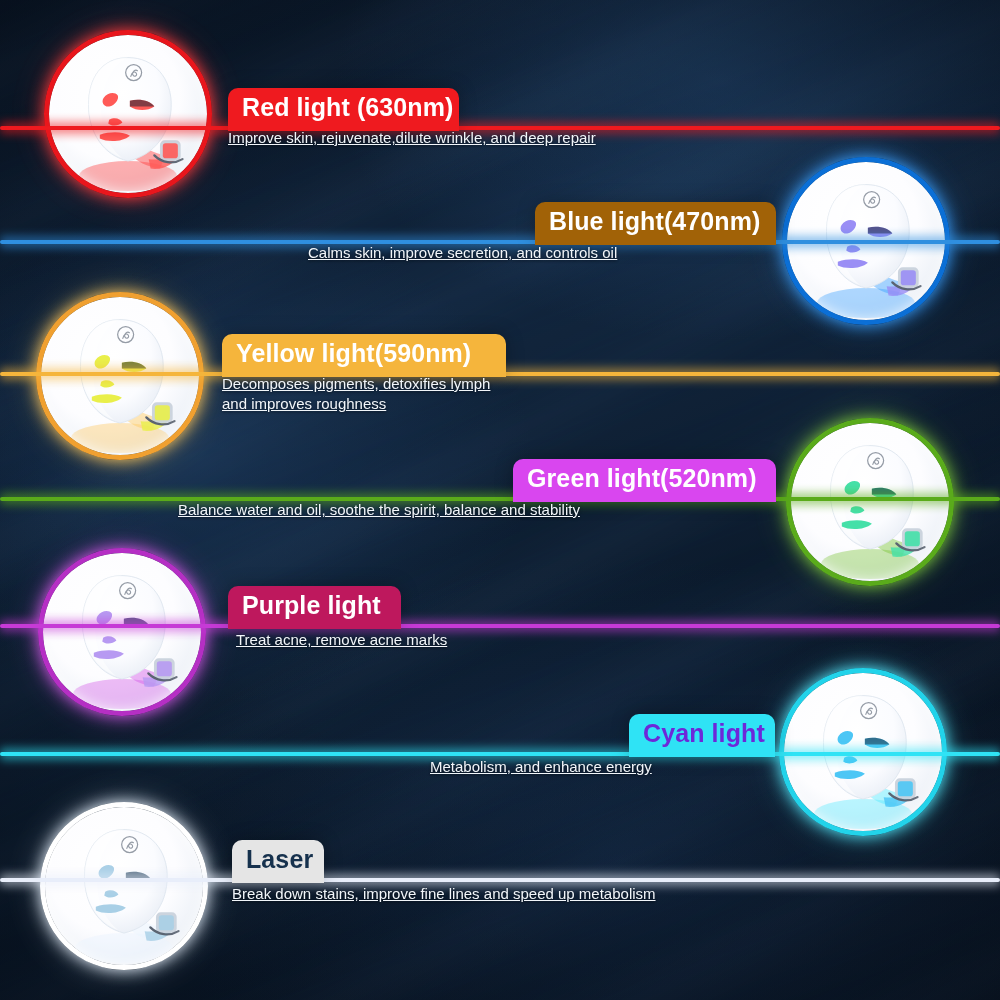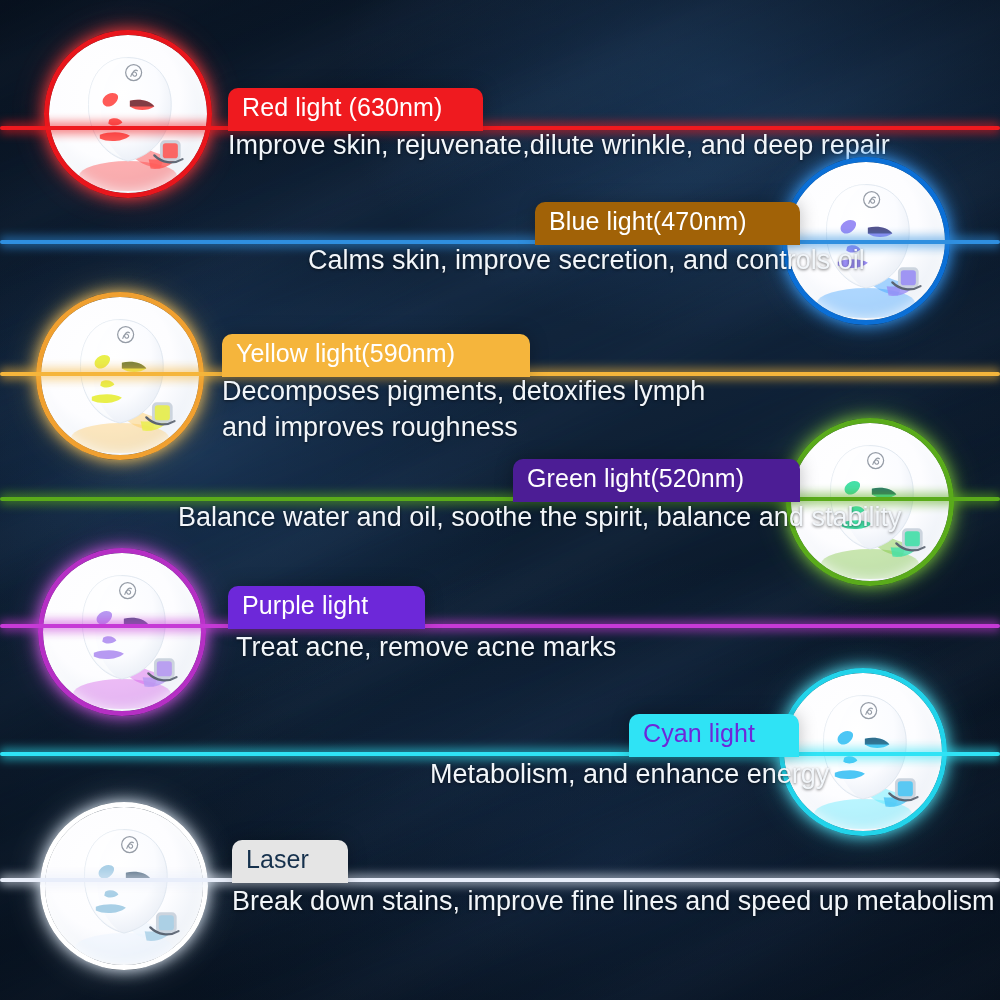--- a/index.html
+++ b/index.html
@@ -38,29 +38,29 @@
   
   .row{position:absolute;left:0;width:1000px;}
 
   
   .rule{position:absolute;left:0;width:1000px;height:4px;border-radius:2px;}
   .rule::after{content:"";position:absolute;left:0;top:-4px;width:100%;height:12px;
     filter:blur(5px);opacity:.55;background:inherit;}
 
   
   .pill{position:absolute;display:inline-block;
-    padding:5px 26px 8px 14px;
+    padding:5px 2px 8px 14px;
     border-radius:10px 10px 0 0;
-    color:#fff;font-size:25px;font-weight:400;letter-spacing:.1px;
+    color:#fff;font-size:25px;font-weight:700;letter-spacing:.1px;
     white-space:nowrap;line-height:1.18;
     box-shadow:0 0 18px rgba(0,0,0,.25);}
 
   
-  .desc{position:absolute;color:#f2f6fa;font-size:27px;line-height:1.32;
-    white-space:pre-line;text-shadow:0 1px 3px rgba(0,0,0,.55);}
+  .desc{position:absolute;color:#f2f6fa;font-size:15px;line-height:1.32;
+    white-space:pre-line;text-shadow:0 1px 3px rgba(0,0,0,.55);text-decoration:underline;}
 
   
   .circ{position:absolute;width:168px;height:168px;border-radius:50%;}
   .circ .ring{position:absolute;inset:0;border-radius:50%;border:5px solid #fff;box-sizing:border-box;}
   .circ .glow{position:absolute;inset:-16px;border-radius:50%;filter:blur(13px);opacity:.75;}
   .circ .disc{position:absolute;inset:5px;border-radius:50%;overflow:hidden;
     background:radial-gradient(circle at 42% 38%, #ffffff 0%, #fdfdff 48%, #eef2f8 72%, #dfe7f1 100%);}
   .circ svg{position:absolute;inset:0;width:100%;height:100%;display:block;}
 
   
@@ -254,21 +254,21 @@
       <path d="M87 44 C88 39 92 38 93 41 C94 44 90 45 89 42 C88 39 92 36 94 38" fill="none" stroke="#6d7684" stroke-width="1.2" stroke-linecap="round"></path>
     </g>
   </svg>
       </div>
       <div class="ring" style="border-color:#5aab1b;box-shadow:0 0 16px #7cc53a, inset 0 0 14px rgba(255,255,255,.9)"></div>
     </div>
 
     <div class="rule" style="top:497px;background:#5aab1b"></div>
 
     <div class="pill" style="left:513px;top:459px;min-width:247px;
-                background:#4c1d95;color:#ffffff">
+                background:#d946ef;color:#ffffff">
       <span>Green light(520nm)</span>
     </div>
 
     <div class="desc" style="left:178px;top:500px">Balance water and oil, soothe the spirit, balance and stability</div>
   </div>
       <div class="row" style="top: 0px;">
     <div class="circ" style="left:38px;top:548px">
       <div class="glow" style="background:radial-gradient(circle, #d45ae8 0%, #d45ae800 72%)"></div>
       <div class="disc">
 
@@ -302,21 +302,21 @@
       <path d="M87 44 C88 39 92 38 93 41 C94 44 90 45 89 42 C88 39 92 36 94 38" fill="none" stroke="#6d7684" stroke-width="1.2" stroke-linecap="round"></path>
     </g>
   </svg>
       </div>
       <div class="ring" style="border-color:#b52fc4;box-shadow:0 0 16px #d45ae8, inset 0 0 14px rgba(255,255,255,.9)"></div>
     </div>
 
     <div class="rule" style="top:624px;background:#c63ad6"></div>
 
     <div class="pill" style="left:228px;top:586px;min-width:157px;
-                background:#6d28d9;color:#ffffff">
+                background:#be185d;color:#ffffff">
       <span>Purple light</span>
     </div>
 
     <div class="desc" style="left:236px;top:630px">Treat acne, remove acne marks</div>
   </div>
       <div class="row" style="top: 0px;">
     <div class="circ" style="left:779px;top:668px">
       <div class="glow" style="background:radial-gradient(circle, #57ecff 0%, #57ecff00 72%)"></div>
       <div class="disc">
 

